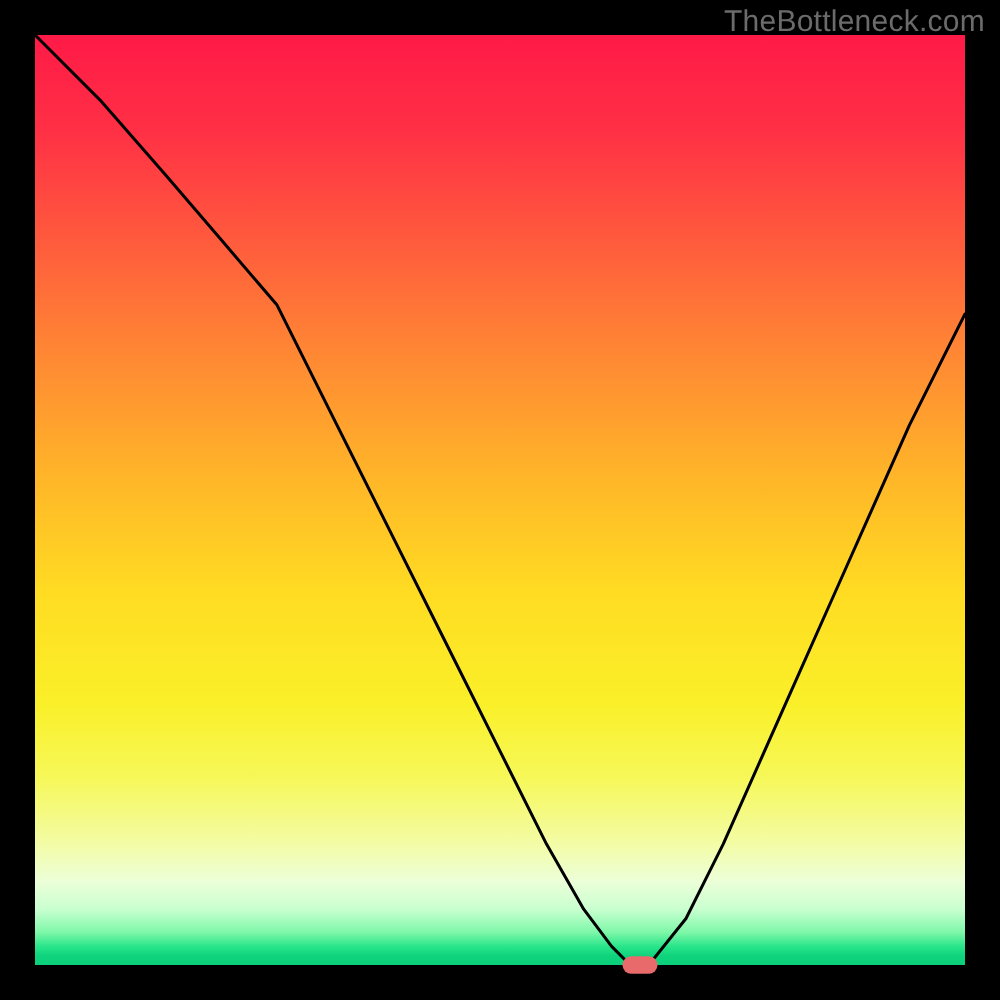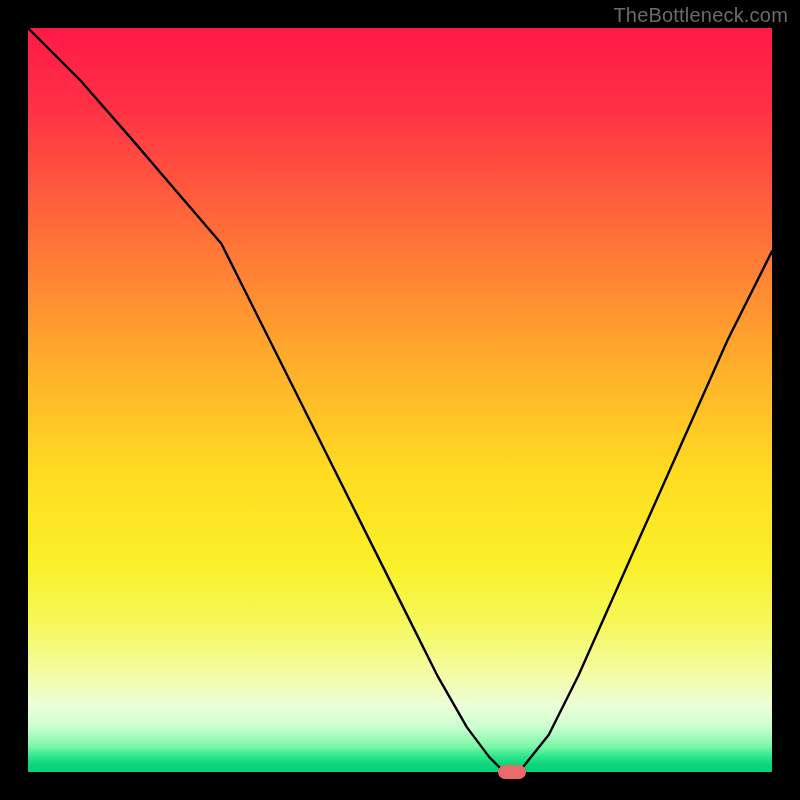--- a/index.html
+++ b/index.html
@@ -15,21 +15,21 @@
     position: relative;
     width: 800px;
     height: 800px;
     background: #000;
   }
   .watermark {
     position: absolute;
     top: 4px;
     right: 12px;
     color: #6b6b6b;
-    font-size: 20px;
+    font-size: 24px;
     font-weight: 400;
     letter-spacing: 0.2px;
     z-index: 10;
   }
   .plot {
     position: absolute;
     left: 28px;
     top: 28px;
     width: 744px;
     height: 744px;

